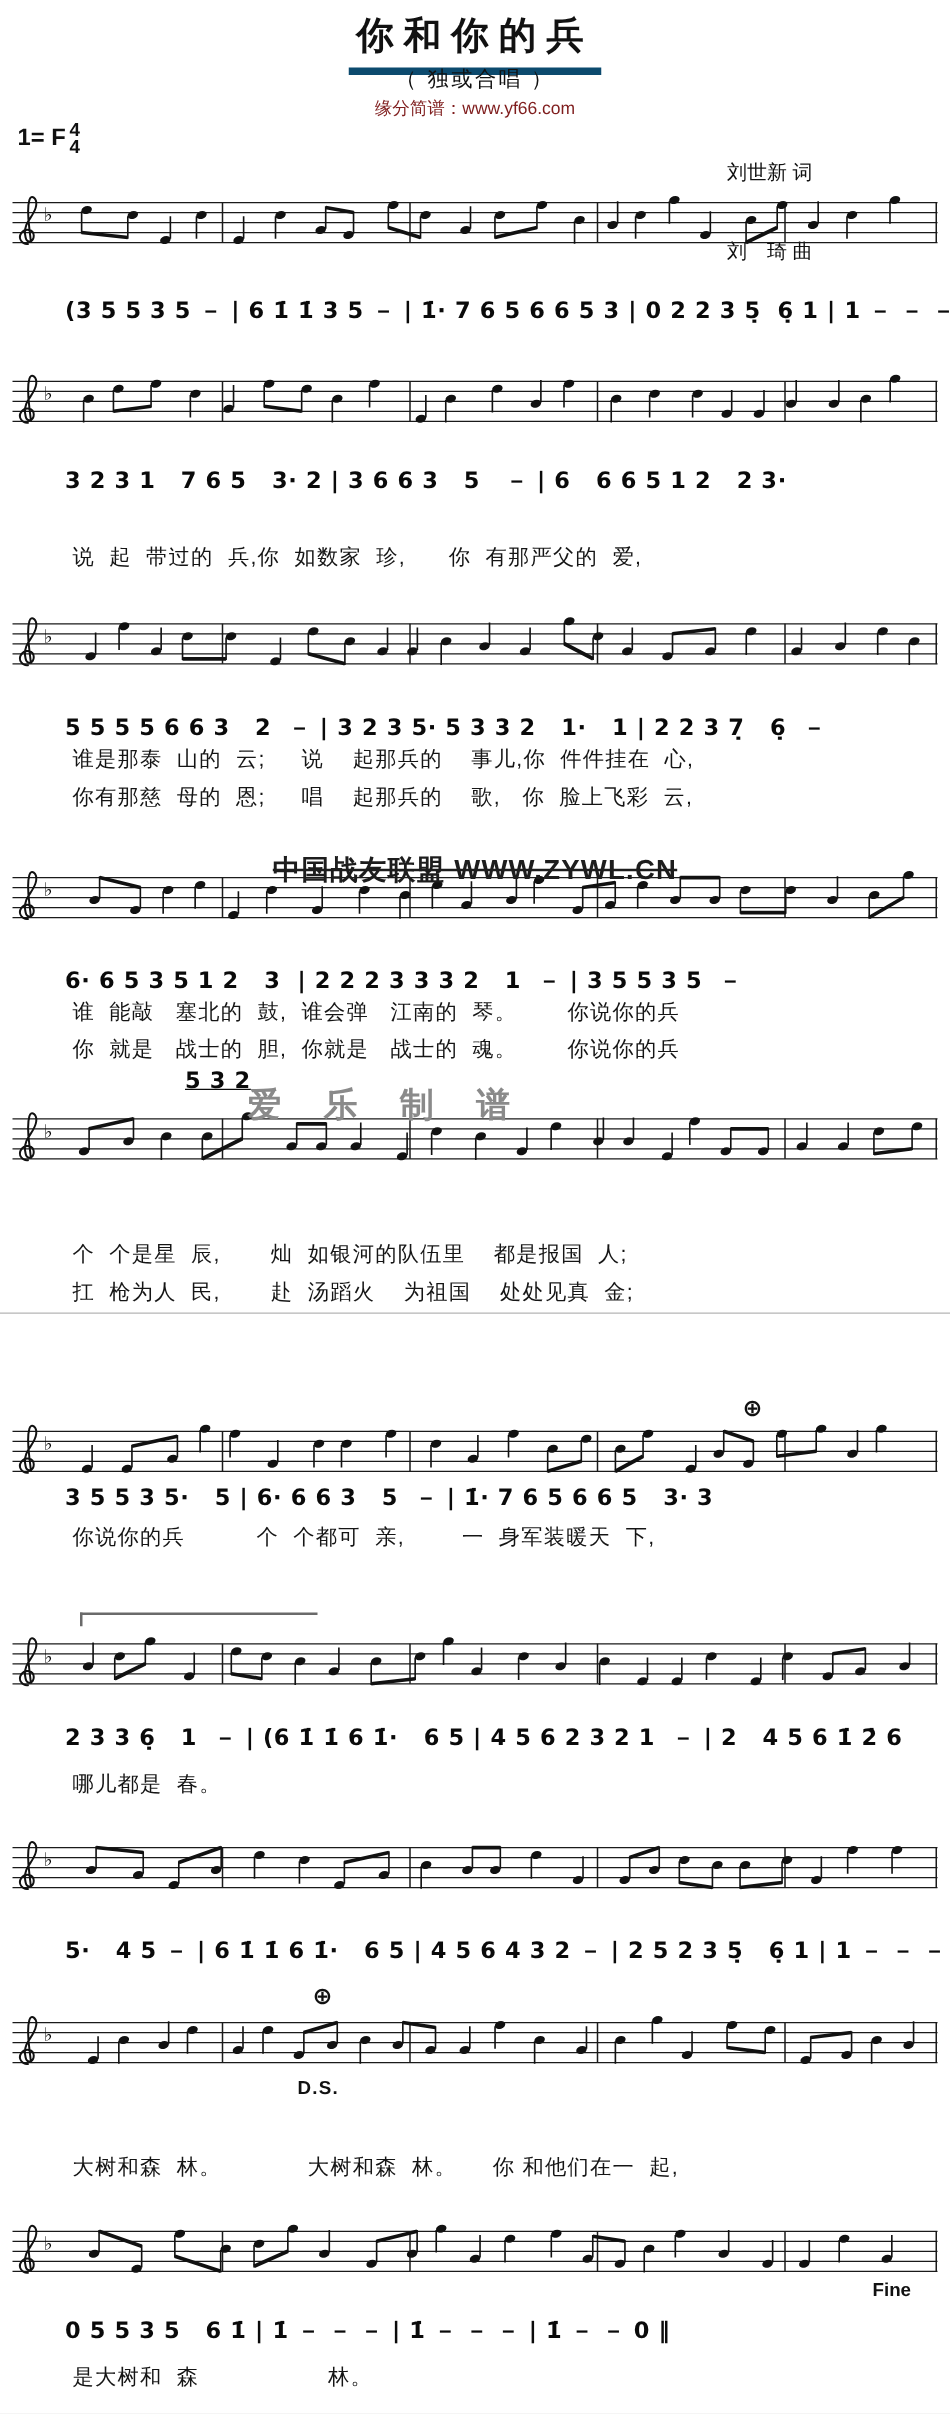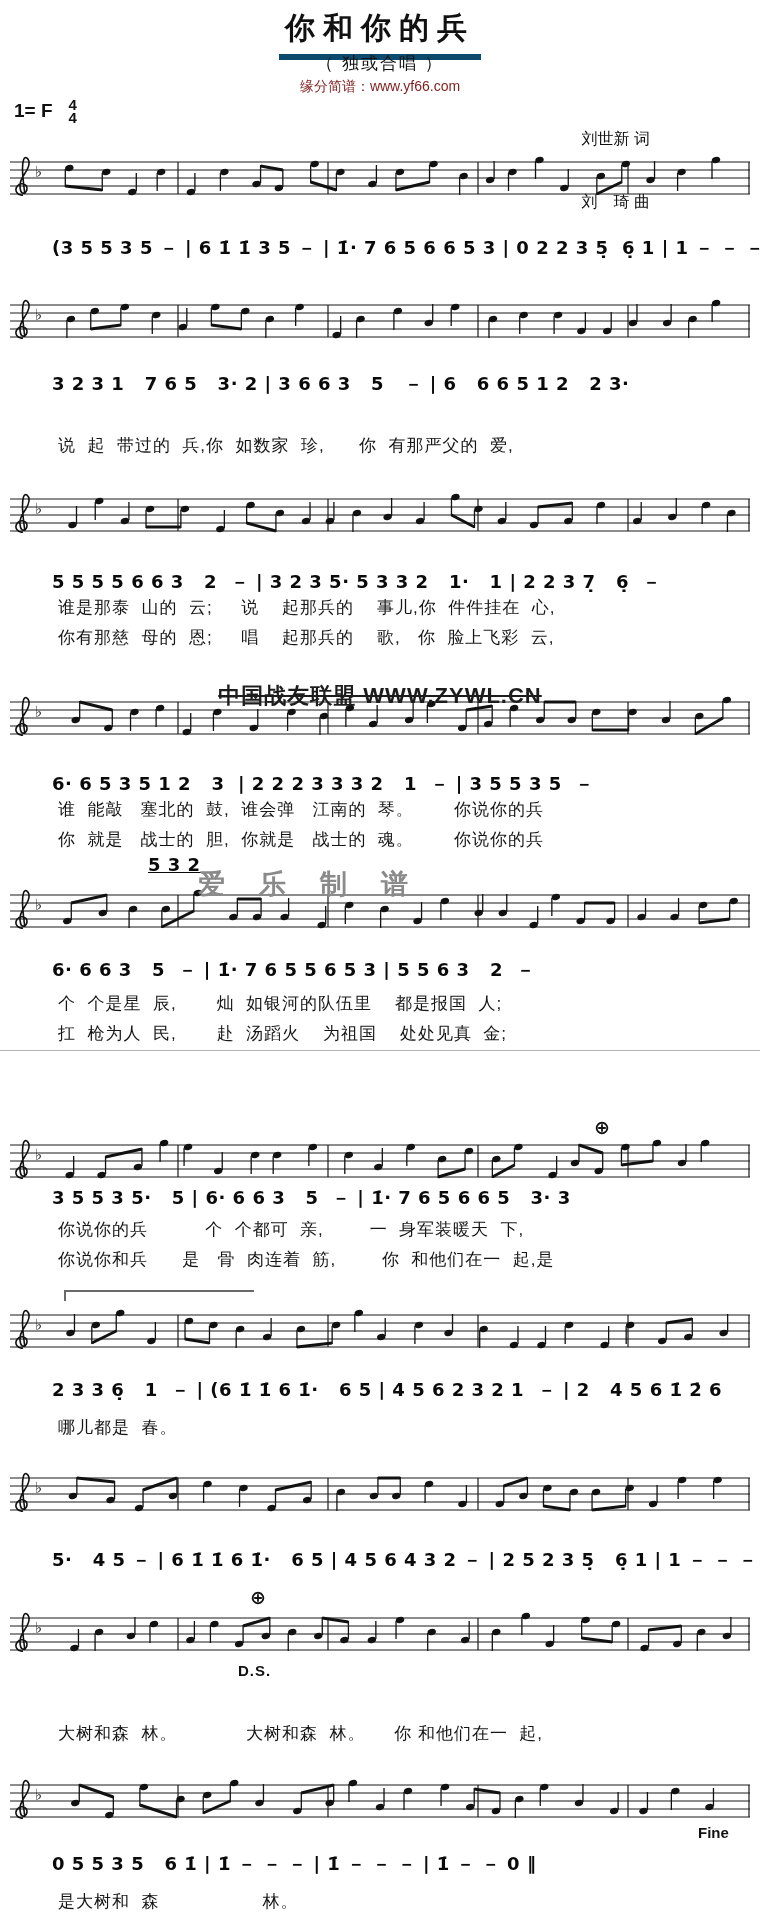--- a/index.html
+++ b/index.html
@@ -11,21 +11,21 @@
   }
   .abs{position:absolute;white-space:pre;}
   .title{
     top:8px;left:50%;transform:translateX(-50%);
     font-size:30px;font-weight:bold;letter-spacing:8px;
     border-bottom:6px solid #0c4a6e;padding:0 6px 5px 6px;
   }
   .subtitle{top:52px;left:50%;transform:translateX(-50%);font-size:17px;letter-spacing:2px;}
   .site{top:78px;left:50%;transform:translateX(-50%);font-size:14px;color:#7f1d1d;}
   .credits{top:86px;right:110px;text-align:right;font-size:16px;line-height:21px;}
-  .keysig{top:98px;left:14px;font-size:19px;font-weight:bold;display:flex;align-items:center;gap:16px;}
+  .keysig{top:98px;left:14px;font-size:19px;font-weight:bold;display:flex;align-items:center;gap:3px;}
   .frac{display:inline-flex;flex-direction:column;align-items:center;font-size:15px;line-height:13px;font-weight:bold;}
   .staff{left:8px;width:744px;height:56px;}
   .jianpu{
     left:52px;font-family:"DejaVu Sans","Liberation Sans",sans-serif;
     font-size:18px;font-weight:600;letter-spacing:0.5px;color:#0a0a0a;
   }
   .lyric{left:58px;font-size:17px;color:#151515;letter-spacing:1px;}
   .jfrag{left:148px;font-size:18px;font-weight:600;text-decoration:underline;}
   .wm-zywl{
     top:681px;left:50%;transform:translateX(-50%);
@@ -713,33 +713,31 @@
 
   <div class="abs coda" style="top:1116px;left:594px">⊕</div>
   <div class="abs coda" style="top:1586px;left:250px">⊕</div>
   <div class="abs ds" style="top:1662px;left:238px">D.S.</div>
   <div class="abs fine" style="top:1824px;left:698px">Fine</div>
 
   <div class="abs jianpu" style="top:236px">(3 5 5 3 5 － | 6 1̇ 1̇ 3 5 － | 1̇· 7 6 5 6 6 5 3 | 0 2 2 3 5̣  6̣ 1 | 1 － － － ) |</div>
   <div class="abs jianpu" style="top:372px">3 2 3 1   7 6 5   3· 2 | 3 6 6 3   5   － | 6   6 6 5 1 2   2 3·</div>
   <div class="abs jianpu" style="top:570px">5 5 5 5 6 6 3   2  － | 3 2 3 5· 5 3 3 2   1·   1 | 2 2 3 7̣   6̣  －</div>
   <div class="abs jianpu" style="top:772px">6· 6 5 3 5 1 2   3  | 2 2 2 3 3 3 2   1  － | 3 5 5 3 5  －</div>
-  <div class="abs jianpu" style="top:958px">6· 6 6 3   5  － | 1̇· 7 6 5 5 6 5 3 | 5 5 6 3   2  －</div>
   <div class="abs jianpu" style="top:1186px">3 5 5 3 5·   5 | 6· 6 6 3   5  － | 1̇· 7 6 5 6 6 5   3· 3</div>
   <div class="abs jianpu" style="top:1378px">2 3 3 6̣   1  － | (6 1̇ 1̇ 6 1̇·   6 5 | 4 5 6 2 3 2 1  － | 2   4 5 6 1̇ 2̇ 6</div>
   <div class="abs jianpu" style="top:1548px">5·   4 5 － | 6 1̇ 1̇ 6 1̇·   6 5 | 4 5 6 4 3 2 － | 2 5 2 3 5̣   6̣ 1 | 1 － － － )</div>
   <div class="abs jianpu" style="top:1852px">0 5 5 3 5   6 1̇ | 1̇ － － － | 1̇ － － － | 1̇ － － 0 ‖</div>
 
   <div class="abs lyric" style="top:434px">说  起  带过的  兵,你  如数家  珍,      你  有那严父的  爱,</div>
   <div class="abs lyric" style="top:596px">谁是那泰  山的  云;     说    起那兵的    事儿,你  件件挂在  心,</div>
   <div class="abs lyric" style="top:626px">你有那慈  母的  恩;     唱    起那兵的    歌,   你  脸上飞彩  云,</div>
   <div class="abs lyric" style="top:798px">谁  能敲   塞北的  鼓,  谁会弹   江南的  琴。       你说你的兵</div>
   <div class="abs lyric" style="top:828px">你  就是   战士的  胆,  你就是   战士的  魂。       你说你的兵</div>
   <div class="abs jianpu jfrag" style="top:854px">5 3 2</div>
   <div class="abs lyric" style="top:992px">个  个是星  辰,       灿  如银河的队伍里    都是报国  人;</div>
   <div class="abs lyric" style="top:1022px">扛  枪为人  民,       赴  汤蹈火    为祖国    处处见真  金;</div>
   <div class="abs lyric" style="top:1218px">你说你的兵          个  个都可  亲,        一  身军装暖天  下,</div>
-  <div class="abs lyric" style="top:1248px">你说你和兵      是   骨  肉连着  筋,        你  和他们在一  起,是</div>
   <div class="abs lyric" style="top:1416px">哪儿都是  春。</div>
   <div class="abs lyric" style="top:1722px">大树和森  林。            大树和森  林。     你 和他们在一  起,</div>
   <div class="abs lyric" style="top:1890px">是大树和  森                  林。</div>
 
 </div>
 
 </body></html>

